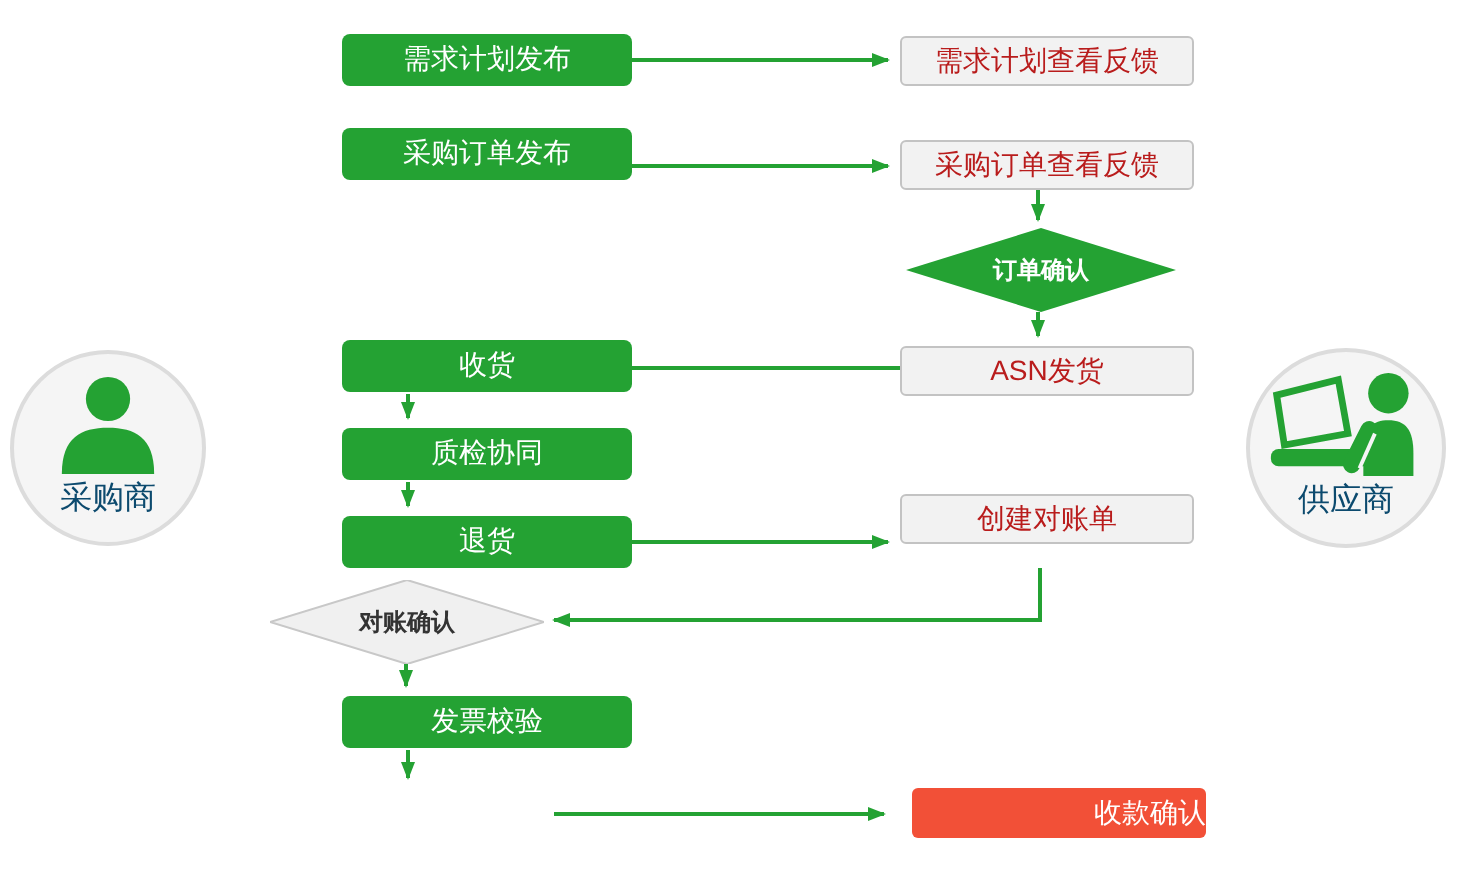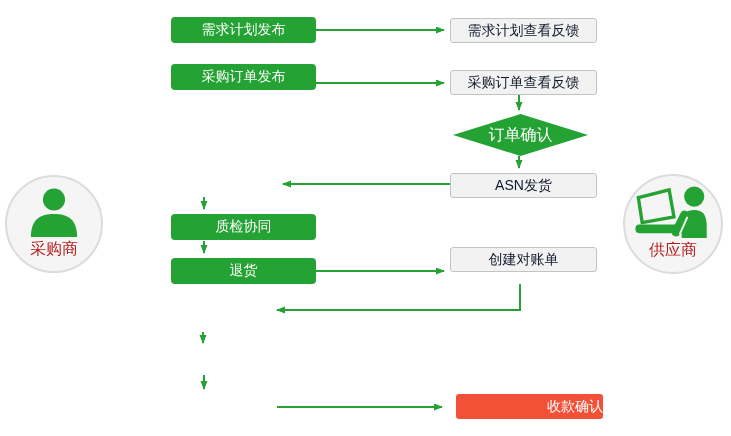--- a/index.html
+++ b/index.html
@@ -4,32 +4,32 @@
 <style>
   html,body{margin:0;padding:0;background:#fff;}
   .canvas{
     position:relative;width:731px;height:436px;background:#fff;overflow:hidden;
     font-family:"Liberation Sans",sans-serif;
   }
   .edges{position:absolute;left:0;top:0;width:731px;height:436px;pointer-events:none;}
   .node{position:absolute;display:flex;align-items:center;justify-content:center;
         box-sizing:border-box;font-size:14px;text-align:center;}
   .g-box{background:#24A233;color:#fff;border-radius:4px;width:145px;height:26px;left:132px;margin-left:39px;}
-  .w-box{background:#F2F2F2;color:#0f172a;border:1px solid #C3C3C3;border-radius:3px;
+  .w-box{background:#F2F2F2;color:#b91c1c;border:1px solid #C3C3C3;border-radius:3px;
          width:147px;height:25px;left:450px;}
   .r-box{background:#F25037;color:#fff;border-radius:3px;width:147px;height:25px;left:456px;justify-content:flex-end;}
   .diamond{position:absolute;display:flex;align-items:center;justify-content:center;
-           font-size:16px;}
+           font-size:12px;font-weight:bold;}
   .diamond svg{position:absolute;left:0;top:0;width:100%;height:100%;}
   .diamond span{position:relative;z-index:1;}
   .d-green{color:#fff;}
   .d-gray{color:#333;}
   .actor{position:absolute;border-radius:50%;background:#F5F5F5;border:2px solid #DCDCDC;
          display:flex;flex-direction:column;align-items:center;box-sizing:border-box;}
-  .actor .label{font-size:16px;color:#b91c1c;margin-top:2px;}
+  .actor .label{font-size:16px;color:#0c4a6e;margin-top:2px;}
   .actor svg{margin-top:10px;}
 </style>
 </head>
 <body>
 
 <div class="canvas">
 
   <svg class="edges">
     <defs>
       <marker id="arr" markerWidth="10" markerHeight="8" refX="8" refY="3.5" orient="auto" markerUnits="userSpaceOnUse">
@@ -51,25 +51,31 @@
       <line x1="277" y1="407" x2="442" y2="407" marker-end="url(#arr)"></line>
     </g>
   </svg>
 
   <div class="node g-box" style="top:17px">
       <span>需求计划发布</span>
     </div>
   <div class="node g-box" style="top:64px">
       <span>采购订单发布</span>
     </div>
+  <div class="node g-box" style="top:170px">
+      <span>收货</span>
+    </div>
   <div class="node g-box" style="top:214px">
       <span>质检协同</span>
     </div>
   <div class="node g-box" style="top:258px">
       <span>退货</span>
+    </div>
+  <div class="node g-box" style="top:348px">
+      <span>发票校验</span>
     </div>
 
   <div class="node w-box" style="top:18px">
       <span>需求计划查看反馈</span>
     </div>
   <div class="node w-box" style="top:70px">
       <span>采购订单查看反馈</span>
     </div>
   <div class="node w-box" style="top:173px">
       <span>ASN发货</span>
@@ -81,20 +87,26 @@
       <span>收款确认</span>
     </div>
 
   <div class="diamond d-green" style="left:453px;top:114px;width:135px;height:42px">
     <svg viewBox="0 0 135 42" preserveAspectRatio="none">
       <polygon points="0,21 67.5,0 135,21 67.5,42" fill="#24A233"></polygon>
     </svg>
     <span>订单确认</span>
   </div>
 
+  <div class="diamond d-gray" style="left:135px;top:290px;width:137px;height:42px">
+    <svg viewBox="0 0 137 42" preserveAspectRatio="none">
+      <polygon points="0,21 68.5,0 137,21 68.5,42" fill="#F0F0F0" stroke="#C8C8C8" stroke-width="1"></polygon>
+    </svg>
+    <span>对账确认</span>
+  </div>
 
   <div class="actor" style="left:5px;top:175px;width:98px;height:98px">
     <svg width="54" height="50" viewBox="0 0 56 52">
       <circle cx="28" cy="13" r="11.5" fill="#24A233"></circle>
       <path d="M4,52 C4,33 14,28 28,28 C42,28 52,33 52,52 Z" fill="#24A233"></path>
     </svg>
     <span class="label">采购商</span>
   </div>
 
   <div class="actor" style="left:623px;top:174px;width:100px;height:100px">

